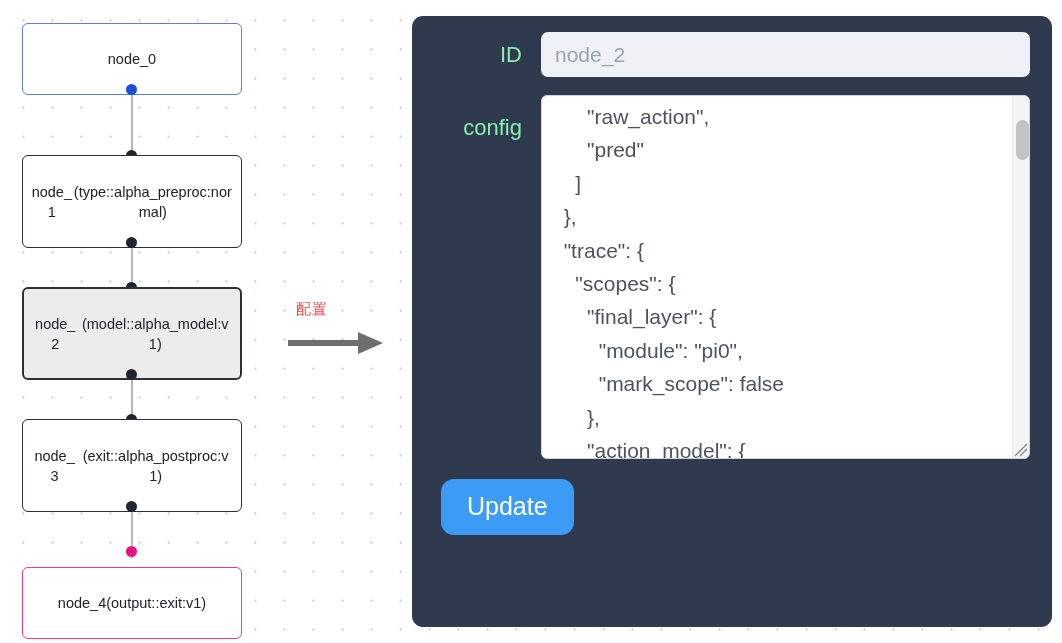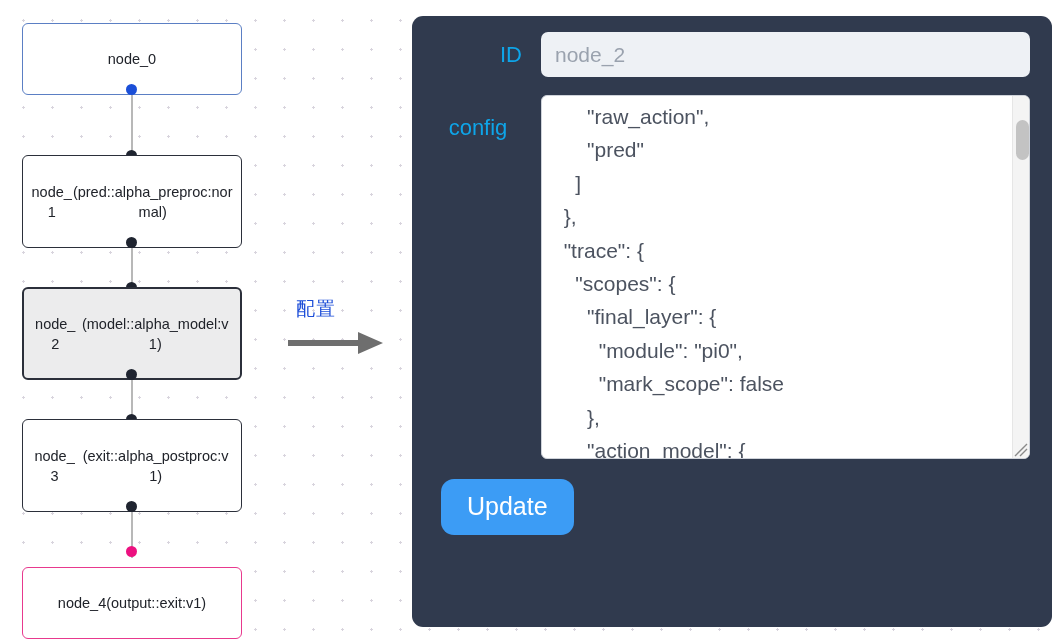--- a/index.html
+++ b/index.html
@@ -74,22 +74,22 @@
     border-radius: 50%;
     left: 126px;
     background: #1f2430;
   }
   .port-blue { background: #1b4fd8; }
   .port-pink { background: #ec1180; }
 
   
   .anno { position: absolute; left: 286px; top: 297px; width: 110px; }
   .anno-label {
-    font-size: 19px;
-    color: #1d4ed8;
+    font-size: 15px;
+    color: #ef4444;
     letter-spacing: 1px;
     text-align: left;
     padding-left: 10px;
     line-height: 24px;
   }
   .anno-arrow { position: absolute; left: 0px; top: 33px; }
 
   
   .panel {
     position: absolute;
@@ -104,41 +104,41 @@
     display: flex;
     align-items: center;
     margin-bottom: 18px;
   }
 
   .field-label {
     width: 107px;
     flex: 0 0 107px;
     text-align: right;
     padding-right: 19px;
-    color: #0ea5e9;
+    color: #86efac;
     font-size: 22px;
     line-height: 26px;
   }
 
   .field-input {
     flex: 1 1 auto;
     height: 45px;
     background: #eef1f5;
     border: none;
     border-radius: 7px;
     padding: 0 14px;
     font-family: "Liberation Sans", sans-serif;
     font-size: 21px;
     color: #9aa2ae;
     outline: none;
   }
   .field-input::placeholder { color: #9aa2ae; opacity: 1; }
 
   .config-row { display: flex; align-items: flex-start; }
-  .config-row .field-label { padding-top: 20px; text-align: center; }
+  .config-row .field-label { padding-top: 20px; }
 
   .ta-wrap { position: relative; flex: 1 1 auto; height: 364px; }
 
   .config-area {
     width: 100%;
     height: 364px;
     background: #ffffff;
     border: 1px solid #cfd3da;
     border-radius: 6px;
     padding: 4px 8px 4px 10px;
@@ -204,21 +204,21 @@
     <div class="edge-line" style="top:506px;height:52px;"></div>
 
     <div class="node node-input" style="top:23px;height:72px;">
       <span class="nl">node_0</span>
     </div>
     <div class="port port-blue" style="top:84px;"></div>
 
     <div class="port" style="top:150px;"></div>
     <div class="node node-plain" style="top:155px;height:93px;">
       <span class="nl">node_1</span>
-      <span class="nl">(pred::alpha_preproc:normal)</span>
+      <span class="nl">(type::alpha_preproc:normal)</span>
     </div>
     <div class="port" style="top:237px;"></div>
 
     <div class="port" style="top:282px;"></div>
     <div class="node node-sel" style="top:287px;height:93px;">
       <span class="nl">node_2</span>
       <span class="nl">(model::alpha_model:v1)</span>
     </div>
     <div class="port" style="top:369px;"></div>
 

